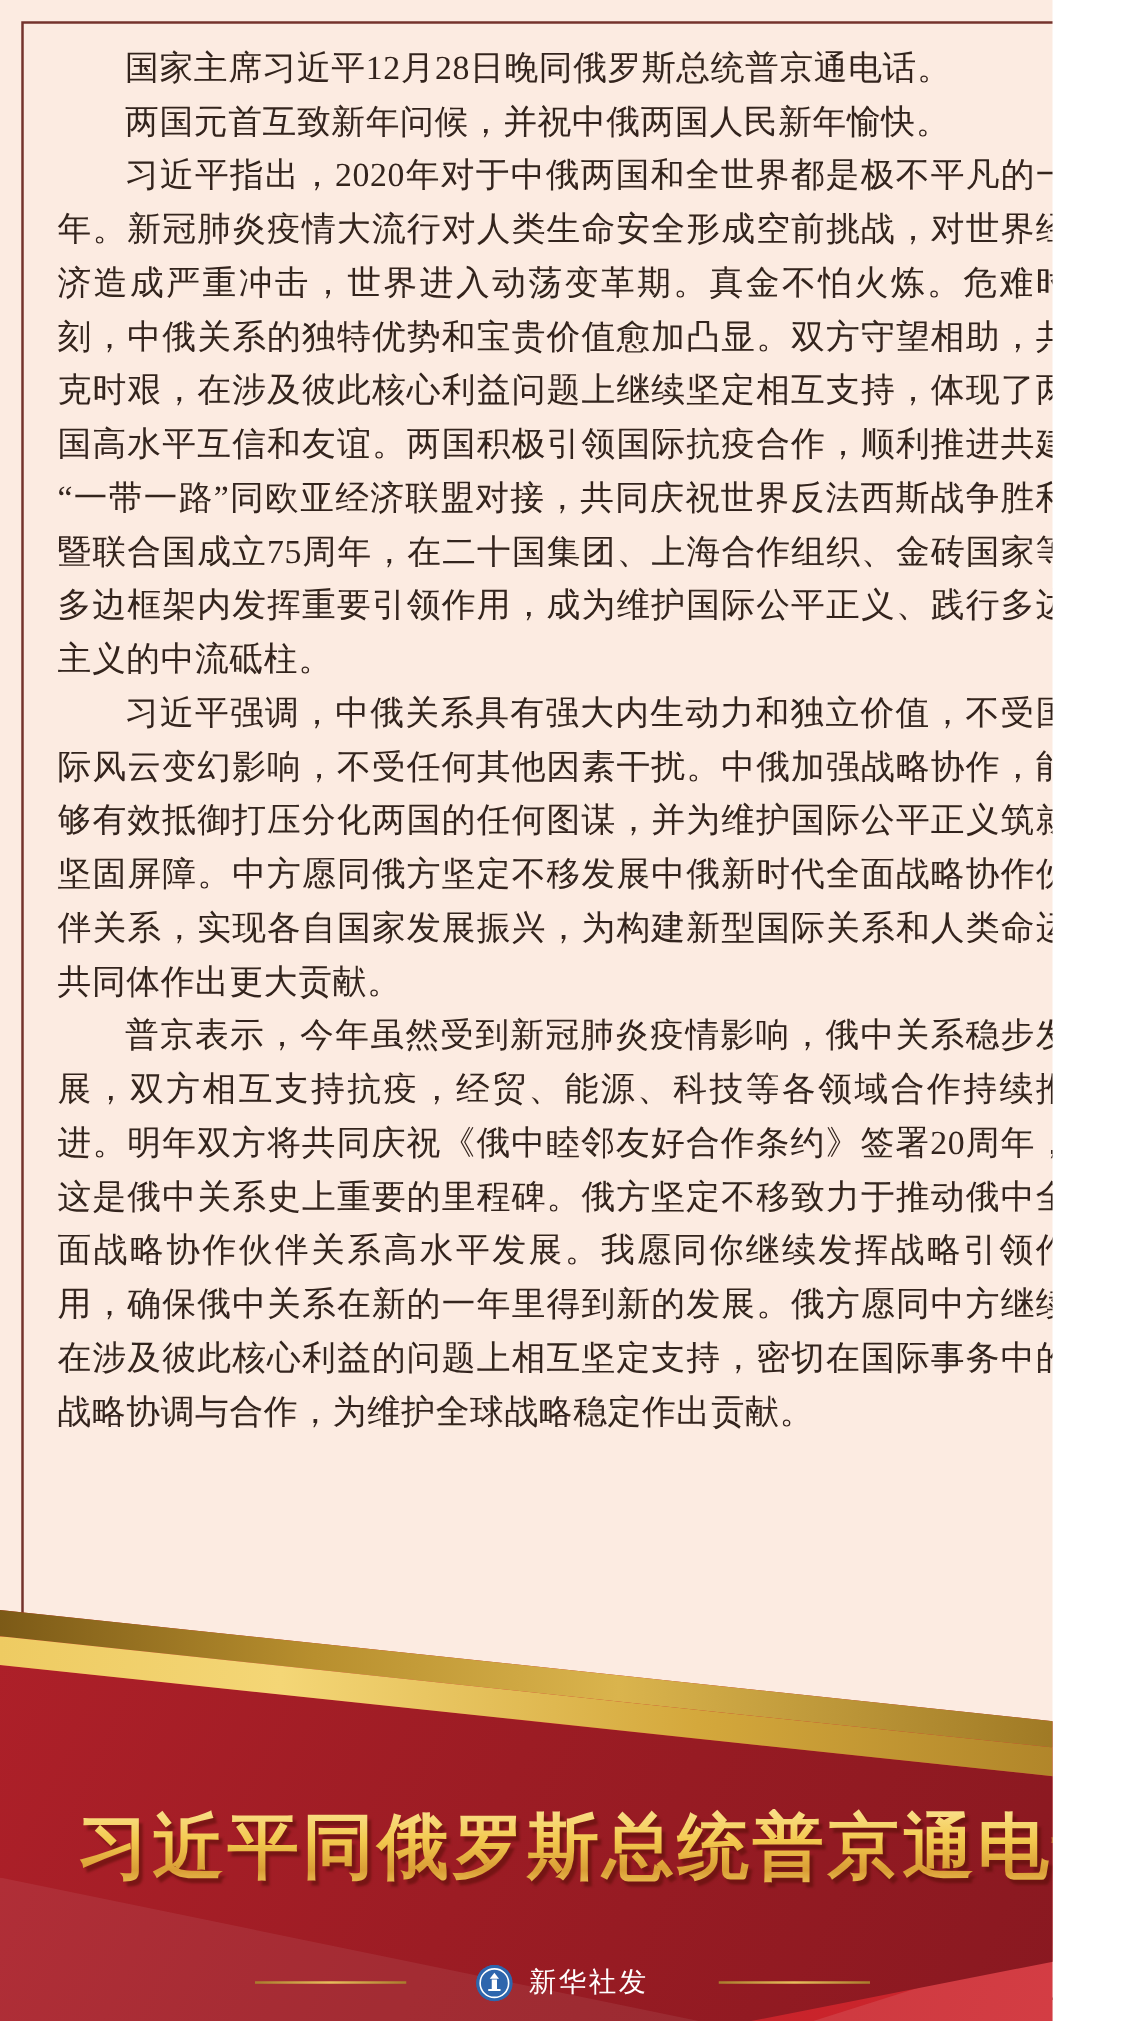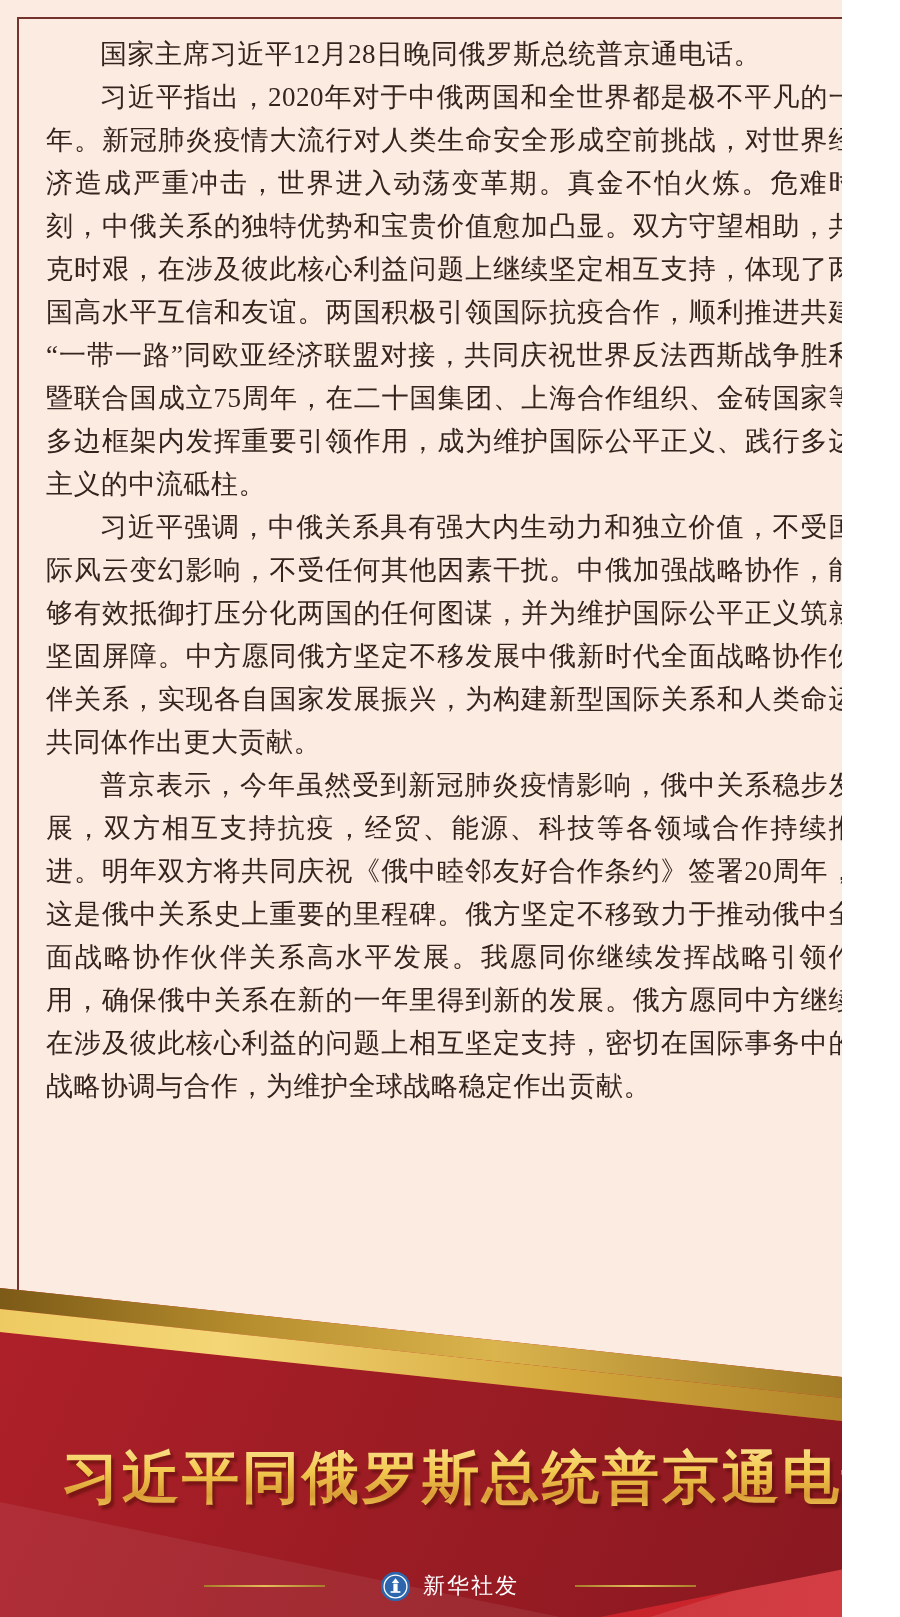--- a/index.html
+++ b/index.html
@@ -54,20 +54,21 @@
 </style>
 </head>
 <body>
 
 <div class="page">
 
   <div class="frame"></div>
 
   <div class="article">
     <p>国家主席习近平12月28日晚同俄罗斯总统普京通电话。</p>
+    <p>两国元首互致新年问候，并祝中俄两国人民新年愉快。</p>
     <p>习近平指出，2020年对于中俄两国和全世界都是极不平凡的一年。新冠肺炎疫情大流行对人类生命安全形成空前挑战，对世界经济造成严重冲击，世界进入动荡变革期。真金不怕火炼。危难时刻，中俄关系的独特优势和宝贵价值愈加凸显。双方守望相助，共克时艰，在涉及彼此核心利益问题上继续坚定相互支持，体现了两国高水平互信和友谊。两国积极引领国际抗疫合作，顺利推进共建“一带一路”同欧亚经济联盟对接，共同庆祝世界反法西斯战争胜利暨联合国成立75周年，在二十国集团、上海合作组织、金砖国家等多边框架内发挥重要引领作用，成为维护国际公平正义、践行多边主义的中流砥柱。</p>
     <p>习近平强调，中俄关系具有强大内生动力和独立价值，不受国际风云变幻影响，不受任何其他因素干扰。中俄加强战略协作，能够有效抵御打压分化两国的任何图谋，并为维护国际公平正义筑就坚固屏障。中方愿同俄方坚定不移发展中俄新时代全面战略协作伙伴关系，实现各自国家发展振兴，为构建新型国际关系和人类命运共同体作出更大贡献。</p>
     <p>普京表示，今年虽然受到新冠肺炎疫情影响，俄中关系稳步发展，双方相互支持抗疫，经贸、能源、科技等各领域合作持续推进。明年双方将共同庆祝《俄中睦邻友好合作条约》签署20周年，这是俄中关系史上重要的里程碑。俄方坚定不移致力于推动俄中全面战略协作伙伴关系高水平发展。我愿同你继续发挥战略引领作用，确保俄中关系在新的一年里得到新的发展。俄方愿同中方继续在涉及彼此核心利益的问题上相互坚定支持，密切在国际事务中的战略协调与合作，为维护全球战略稳定作出贡献。</p>
 
   </div>
 
   <div class="banner">
     <div class="layer red-base"></div>
     <div class="layer facet-right"></div>
     <div class="layer dark-band"></div>

